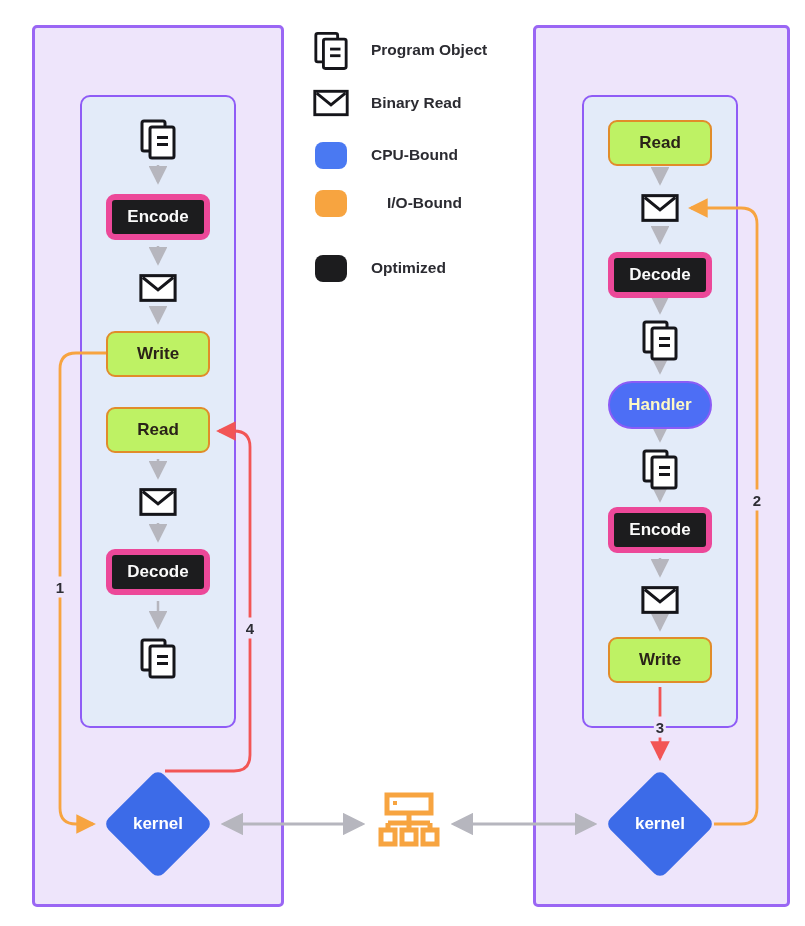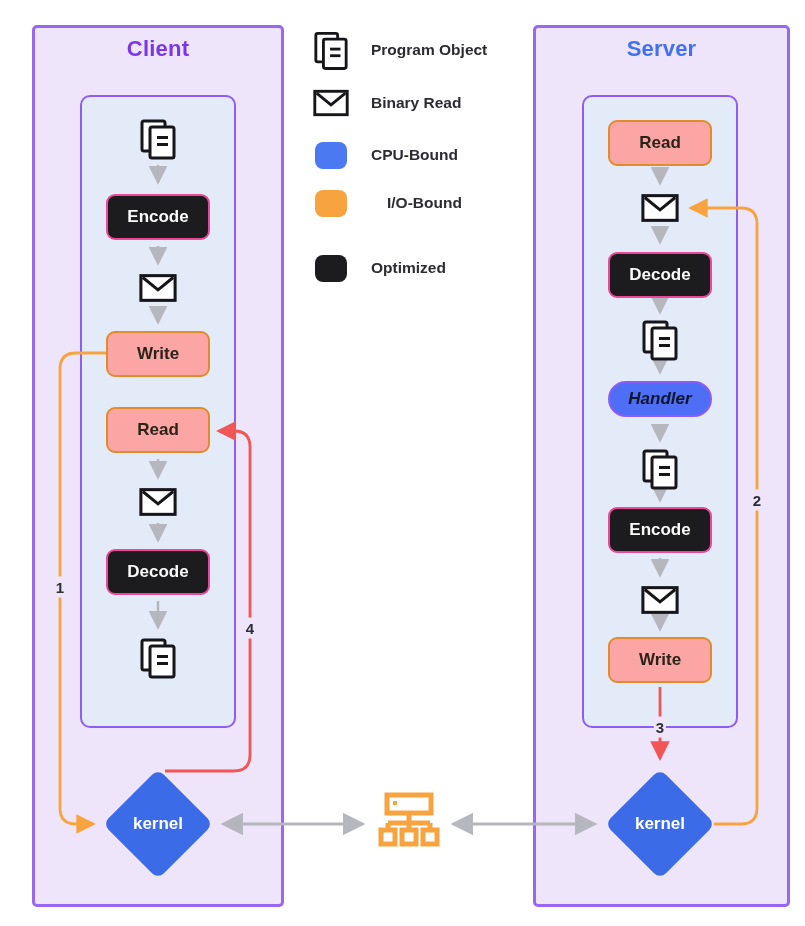--- a/index.html
+++ b/index.html
@@ -23,23 +23,23 @@
     position:absolute;top:95px;width:156px;height:633px;
     background:#E3EBF9;border:2.5px solid #8F5CF6;border-radius:10px;box-sizing:border-box;
   }
   .inner-box.client{left:80px;}
   .inner-box.server{left:582px;}
   .node{
     position:absolute;width:104px;height:46px;border-radius:9px;box-sizing:border-box;
     display:flex;align-items:center;justify-content:center;
     font-size:17px;font-weight:700;z-index:5;
   }
-  .node.black{background:#1C1C1E;color:#FAFAFA;border:2px solid #ec4899;}
-  .node.orange{background:#fca5a5;color:#2A2318;border:2px solid #E18C2A;}
-  .node.pill{background:#4D6EF5;color:#0f172a;border:2.5px solid #8B5CF6;border-radius:24px;height:36px;font-style:italic;}
+  .node.black{background:#1C1C1E;color:#FAFAFA;border:6px solid #ec4899;}
+  .node.orange{background:#bef264;color:#2A2318;border:2px solid #E18C2A;}
+  .node.pill{background:#4D6EF5;color:#fef9c3;border:2.5px solid #8B5CF6;border-radius:24px;height:48px;}
   .icon-node{position:absolute;z-index:5;line-height:0;}
   .diamond{
     position:absolute;width:78px;height:78px;background:#3C6BE8;border-radius:8px;
     transform:rotate(45deg);z-index:4;
   }
   .diamond-label{
     position:absolute;width:110px;text-align:center;color:#ffffff;
     font-size:17px;font-weight:700;z-index:6;
   }
   .edge-num{
@@ -54,22 +54,20 @@
   .legend-label{margin-left:21px;font-size:15.5px;font-weight:700;color:#2B2B31;white-space:nowrap;}
   svg.overlay{position:absolute;left:0;top:0;z-index:3;pointer-events:none;}
 </style>
 </head>
 <body>
 
 <div class="canvas">
 
   <div class="panel client"></div>
   <div class="panel server"></div>
-  <div class="panel-title client">Client</div>
-  <div class="panel-title server">Server</div>
   <div class="inner-box client"></div>
   <div class="inner-box server"></div>
 
   <svg class="overlay" width="805" height="926" viewBox="0 0 805 926">
     <defs>
       <marker id="m-gray" viewBox="0 0 10 10" refX="8.5" refY="5" markerWidth="7.5" markerHeight="7.5" orient="auto-start-reverse">
         <path d="M0,0 L10,5 L0,10 z" fill="#B6B6BE"></path>
       </marker>
       <marker id="m-orange" viewBox="0 0 10 10" refX="8.5" refY="5" markerWidth="7" markerHeight="7" orient="auto">
         <path d="M0,0 L10,5 L0,10 z" fill="#F7A440"></path>

